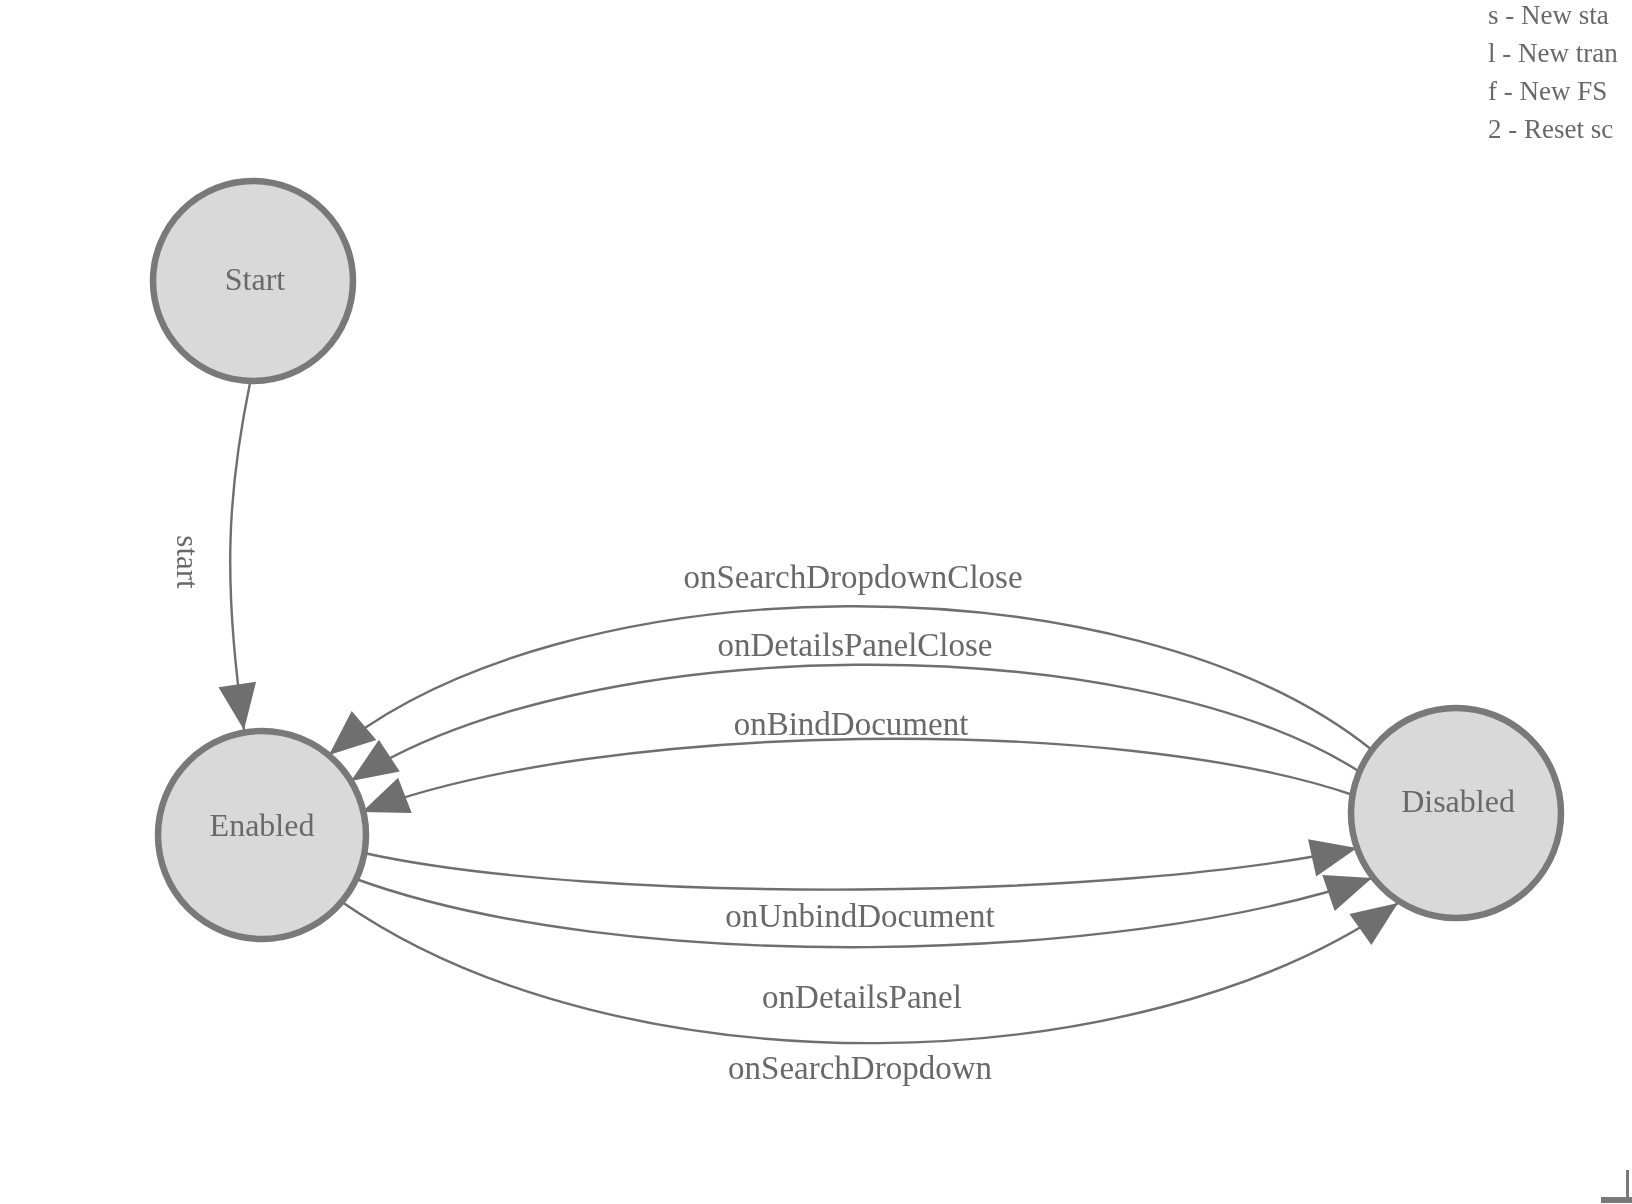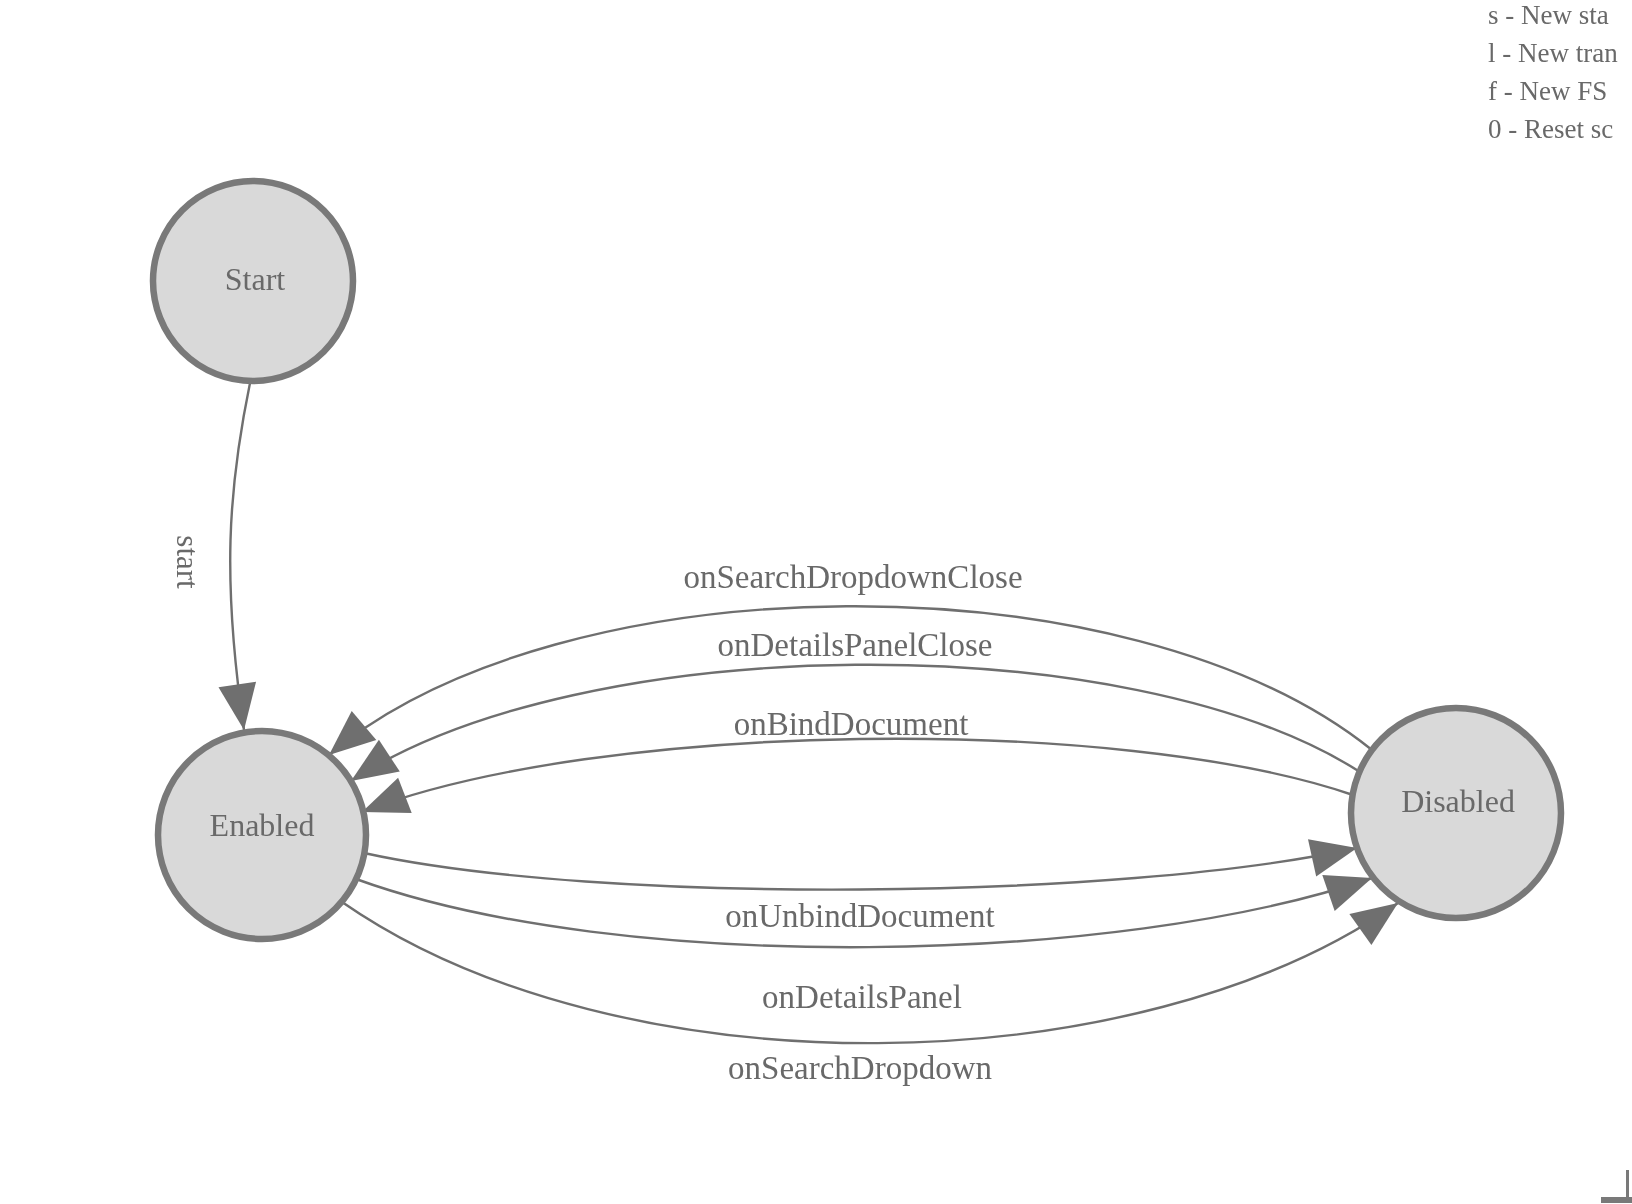--- a/index.html
+++ b/index.html
@@ -129,14 +129,14 @@
   <g>
     <rect class="corner-mark" x="1626" y="1170" width="3" height="29"></rect>
     <rect class="corner-mark" x="1601" y="1197" width="31" height="6"></rect>
   </g>
 </svg>
 
 <div class="legend">
   <div>s - New sta</div>
   <div>l - New tran</div>
   <div>f - New FS</div>
-  <div>0 - Reset sc</div>
+  <div>2 - Reset sc</div>
 </div>
 
 </body></html>

